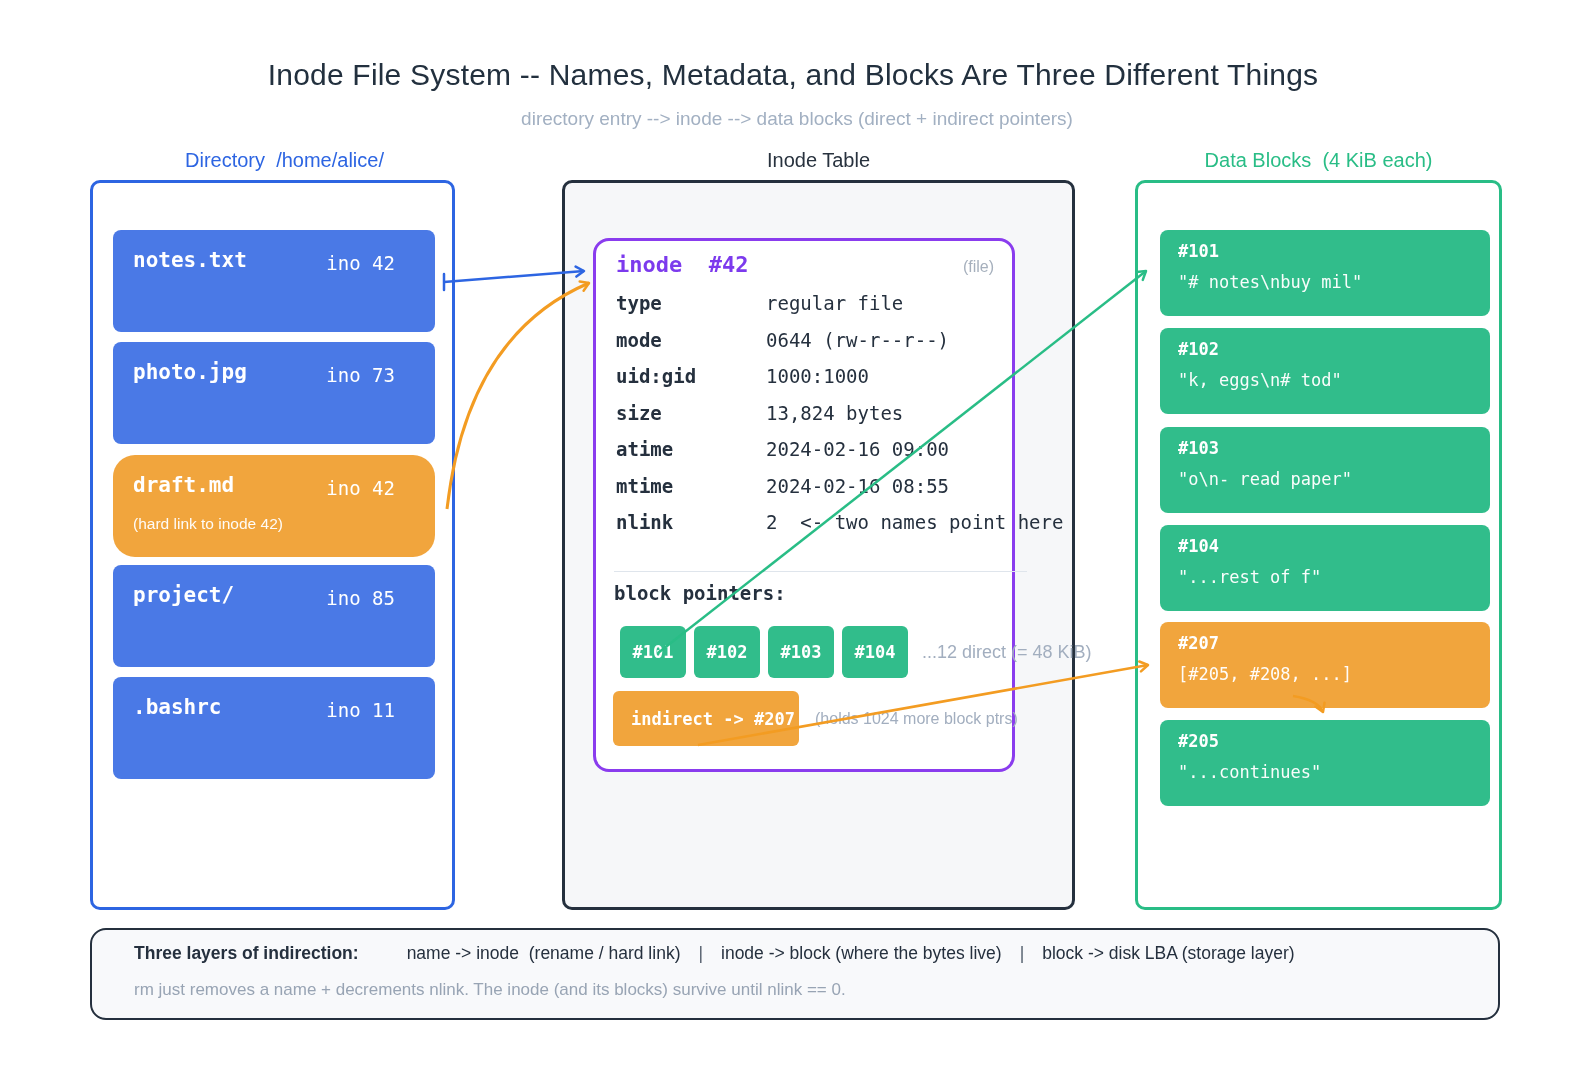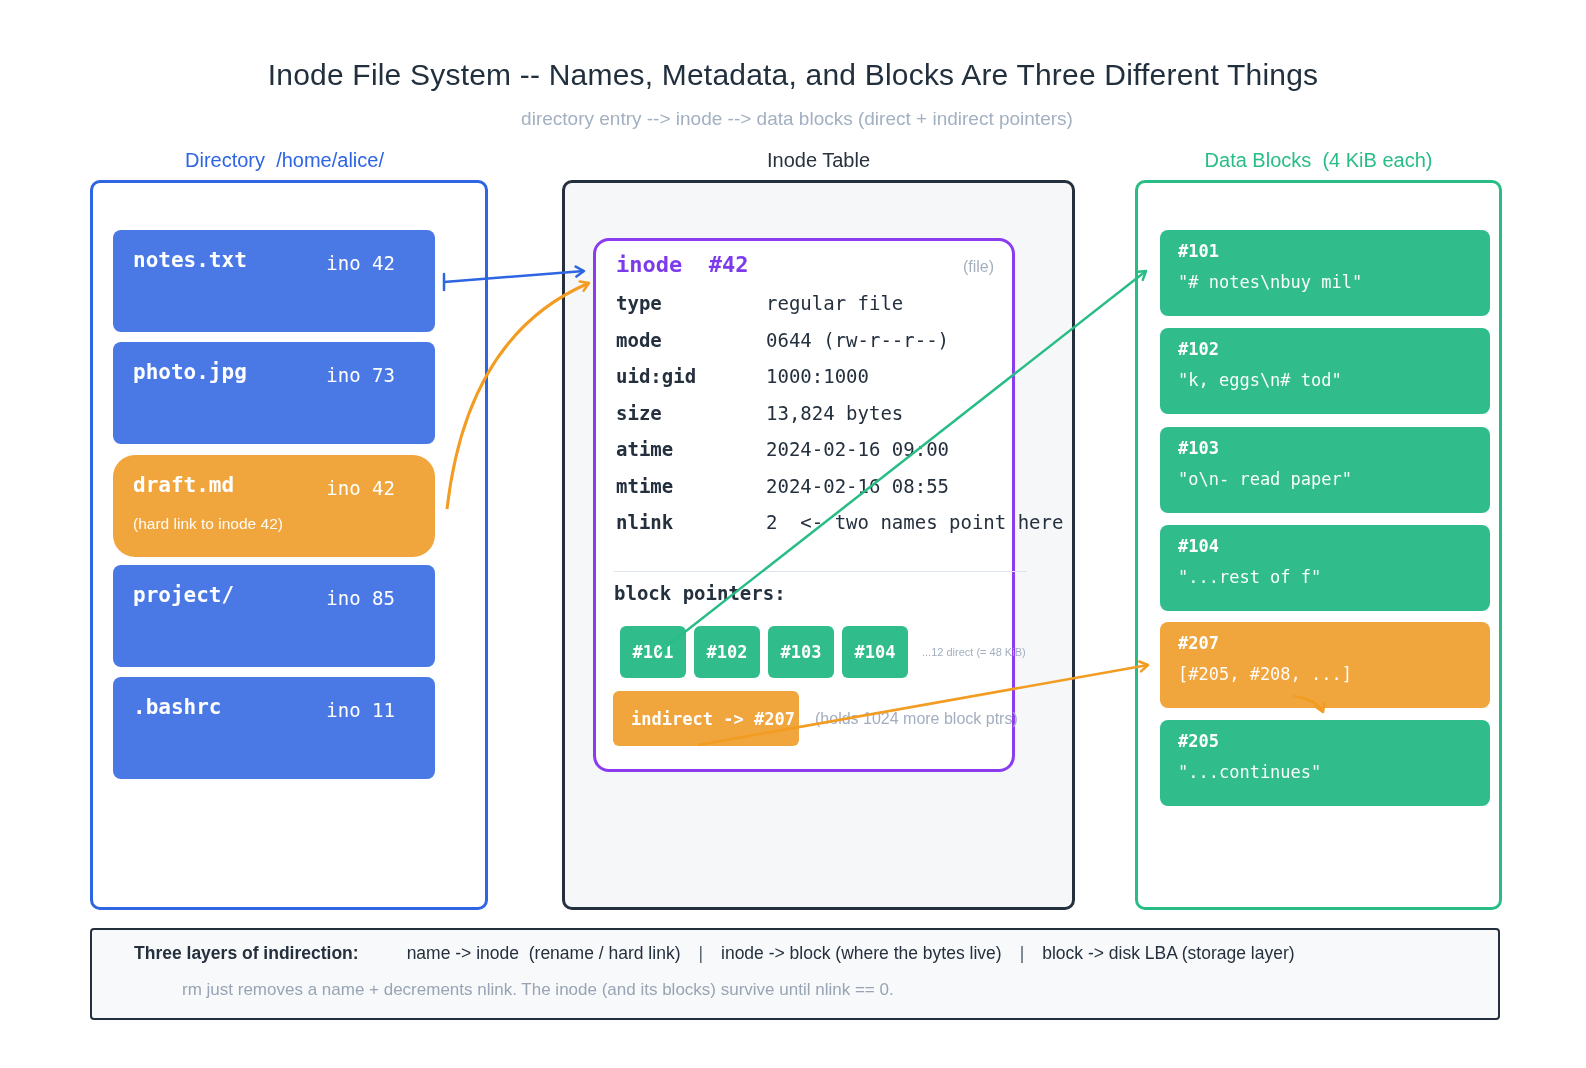--- a/index.html
+++ b/index.html
@@ -10,21 +10,21 @@
   .page-title{position:absolute;left:0;right:0;top:58px;text-align:center;
     font-size:30px;font-weight:500;color:#22303e;letter-spacing:.2px;}
   .page-subtitle{position:absolute;left:0;right:0;top:108px;text-align:center;
     font-size:19px;color:#a2b0c2;padding-left:8px;}
   .col-header{position:absolute;top:149px;text-align:center;font-size:20px;white-space:pre;}
   .col-header.dir{left:102px;width:365px;color:#2d65e2;}
   .col-header.inode{left:562px;width:513px;color:#28323e;}
   .col-header.data{left:1135px;width:367px;color:#29bd86;}
 
   .panel{position:absolute;top:180px;height:730px;border-radius:10px;box-sizing:border-box;background:#fff;}
-  .dir-panel{left:90px;width:398px;border:3px solid #2d65e2;padding-left:33px;}
+  .dir-panel{left:90px;width:365px;border:3px solid #2d65e2;padding-left:33px;}
   .inode-panel{left:562px;width:513px;border:3px solid #25303e;background:#f6f7f9;}
   .data-panel{left:1135px;width:367px;border:3px solid #29bd86;}
 
   .dir-item{position:absolute;left:20px;width:322px;height:102px;border-radius:8px;}
   .dir-item.blue{background:#4a79e6;}
   .dir-item.orange{background:#f1a53d;border-radius:22px;}
   .dir-name{position:absolute;left:20px;top:18px;color:#fff;
     font-family:"DejaVu Sans Mono", monospace;font-size:21px;font-weight:bold;white-space:pre;}
   .dir-ino{position:absolute;right:40px;top:22px;color:#fff;
     font-family:"DejaVu Sans Mono", monospace;font-size:19px;white-space:pre;}
@@ -40,40 +40,40 @@
     font-family:"DejaVu Sans Mono", monospace;font-size:19px;color:#25303e;}
   .f-label{width:150px;font-weight:bold;flex:none;white-space:pre;}
   .f-value{flex:none;white-space:pre;}
   .divider{position:absolute;left:18px;top:330px;width:413px;height:0;border-top:1px solid #dfe5ec;}
   .section-label{position:absolute;left:18px;top:341px;
     font-family:"DejaVu Sans Mono", monospace;font-size:19px;font-weight:bold;color:#25303e;}
   .chips-row{position:absolute;left:24px;top:385px;height:52px;display:flex;align-items:center;white-space:nowrap;}
   .chip{display:inline-flex;align-items:center;justify-content:center;border-radius:6px;
     color:#fff;font-family:"DejaVu Sans Mono", monospace;font-size:17px;font-weight:bold;white-space:pre;}
   .chip.green{width:66px;height:52px;background:#31bd8b;margin-right:8px;}
-  .chip-note{color:#a2aebf;font-size:11px;font-family:"Liberation Sans", sans-serif;font-weight:normal;margin-left:6px;white-space:pre;}
+  .chip-note{color:#a2aebf;font-size:18px;font-family:"Liberation Sans", sans-serif;font-weight:normal;margin-left:6px;white-space:pre;}
   .indirect-row{position:absolute;left:17px;top:450px;height:55px;display:flex;align-items:center;white-space:nowrap;}
   .chip.orange{width:172px;height:55px;background:#f1a53d;margin-right:10px;padding-left:14px;}
   .indirect-row .chip-note{font-size:16px;}
 
   .block-card{position:absolute;left:22px;width:330px;height:86px;border-radius:8px;}
   .block-card.green{background:#31bd8b;}
   .block-card.orange{background:#f1a53d;}
   .block-id{position:absolute;left:18px;top:11px;color:#fff;
     font-family:"DejaVu Sans Mono", monospace;font-size:17px;font-weight:bold;white-space:pre;}
   .block-content{position:absolute;left:18px;top:42px;color:rgba(255,255,255,.97);
     font-family:"DejaVu Sans Mono", monospace;font-size:17px;white-space:pre;}
 
   .footer{position:absolute;left:90px;top:928px;width:1410px;height:92px;box-sizing:border-box;
-    background:#f8f9fb;border:2px solid #25303e;border-radius:4px;}
+    background:#f8f9fb;border:2px solid #25303e;border-radius:16px;}
   .footer-line1{position:absolute;left:42px;top:13px;display:flex;align-items:baseline;
     font-size:17.5px;color:#25303e;white-space:pre;}
   .footer-intro{font-weight:bold;margin-right:48px;}
   .footer-sep{color:#55606e;margin:0 18px;}
-  .footer-note{position:absolute;left:42px;top:50px;font-size:17px;color:#98a4b4;margin-left:48px;}
+  .footer-note{position:absolute;left:42px;top:50px;font-size:17px;color:#98a4b4;}
 
   .arrows{position:absolute;left:0;top:0;z-index:30;pointer-events:none;}
 </style>
 </head>
 <body>
 
 <div class="canvas">
 
   <div class="page-title">Inode File System -- Names, Metadata, and Blocks Are Three Different Things</div>
   <div class="page-subtitle">directory entry --&gt; inode --&gt; data blocks (direct + indirect pointers)</div>

